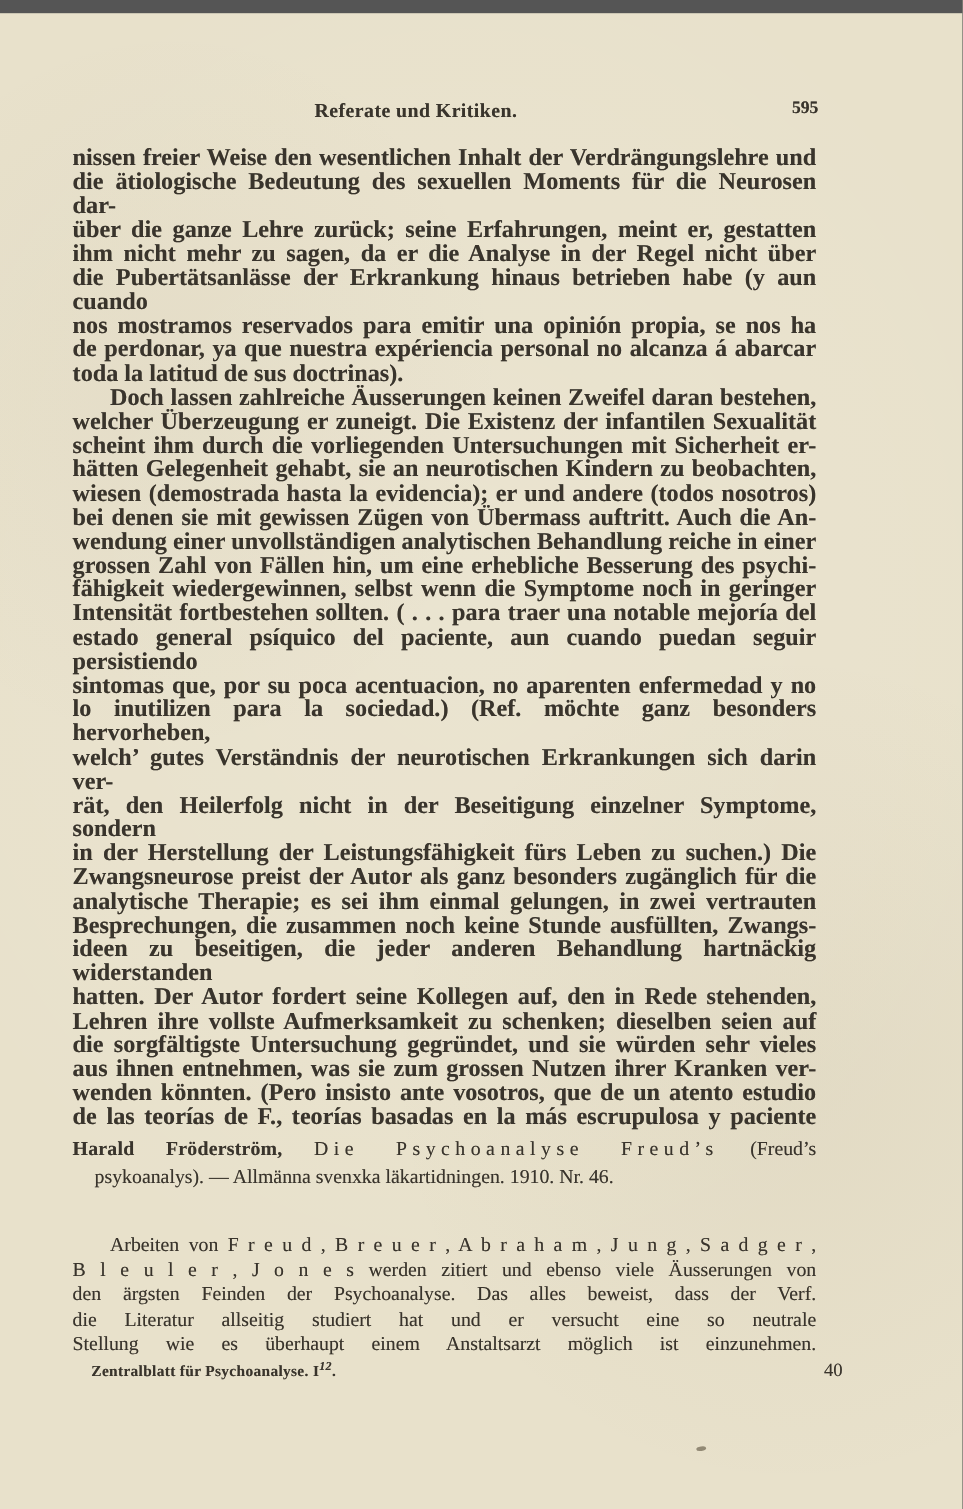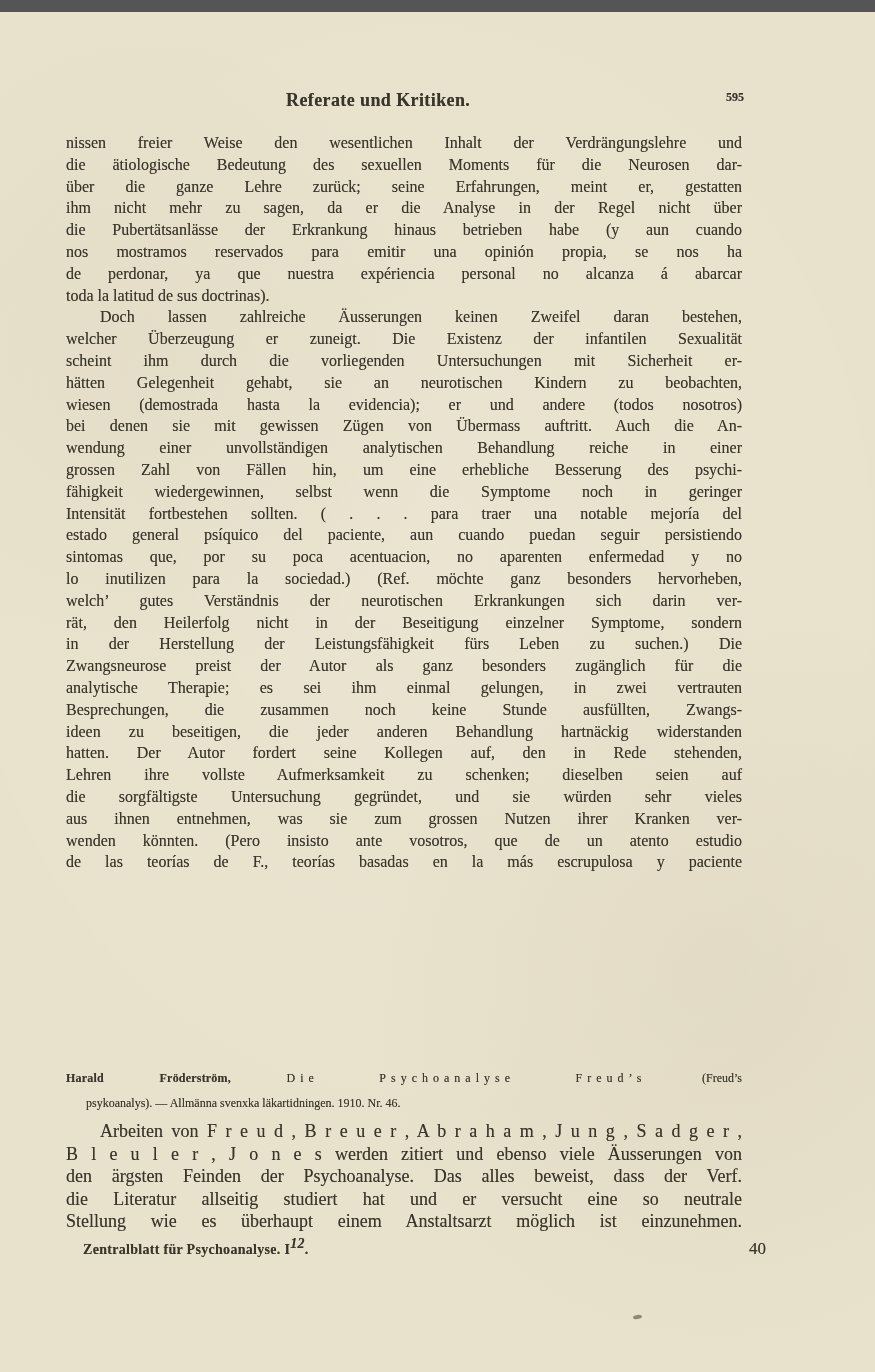--- a/index.html
+++ b/index.html
@@ -19,37 +19,38 @@
   }
   
   .running-head{position:absolute;top:78px;left:66px;width:680px;height:26px;}
   .head-title{
     position:absolute;left:220px;top:0;
     font-size:18px;font-weight:700;letter-spacing:0.4px;
     text-shadow:0 0 0.4px rgba(57,52,44,0.55);
   }
   .page-number{
     position:absolute;right:2px;top:0;
-    font-size:12px;font-weight:700;
+    font-size:16px;font-weight:700;
     text-shadow:0 0 0.4px rgba(57,52,44,0.55);
   }
   
   .body-text{
     position:absolute;top:120px;left:66px;width:676px;
-    font-size:16px;line-height:21.8px;
+    font-size:22px;line-height:21.8px;
     text-shadow:0 0 0.35px rgba(57,52,44,0.5);
+    font-weight:bold;
   }
   .para{margin:0;padding:0;}
   .line{text-align:justify;text-align-last:justify;}
   .line--natural-end{text-align-last:left;}
   .line--indent{text-indent:34px;}
   
   .entry{
-    position:absolute;top:1054px;left:66px;width:676px;
-    font-size:12px;line-height:25px;
+    position:absolute;top:1020px;left:66px;width:676px;
+    font-size:18px;line-height:25px;
     text-shadow:0 0 0.35px rgba(57,52,44,0.5);
   }
   .entry-line1{text-align:justify;text-align-last:justify;}
   .entry-author{font-weight:700;letter-spacing:0.2px;}
   .entry-title{letter-spacing:5px;}
   .entry-line2{padding-left:20px;}
   
   .review-text{
     position:absolute;top:1108px;left:66px;width:676px;
     font-size:18px;line-height:22.6px;
@@ -58,21 +59,21 @@
   
   .footer{
     position:absolute;top:1224px;left:66px;width:700px;
     display:flex;justify-content:space-between;align-items:baseline;
   }
   .signature{
     margin-left:17px;
     font-size:14px;font-weight:700;letter-spacing:0.3px;
     text-shadow:0 0 0.3px rgba(57,52,44,0.5);
   }
-  .signature sup{font-size:14px;font-style:italic;}
+  .signature sup{font-size:11px;font-style:italic;}
   .sheet-number{font-size:17px;text-shadow:0 0 0.3px rgba(57,52,44,0.5);}
   
   .speck{
     position:absolute;left:633px;top:1303px;width:9px;height:4px;
     background:#756c58;border-radius:50%;opacity:0.75;transform:rotate(-8deg);
   }
 </style>
 </head>
 <body>
 

